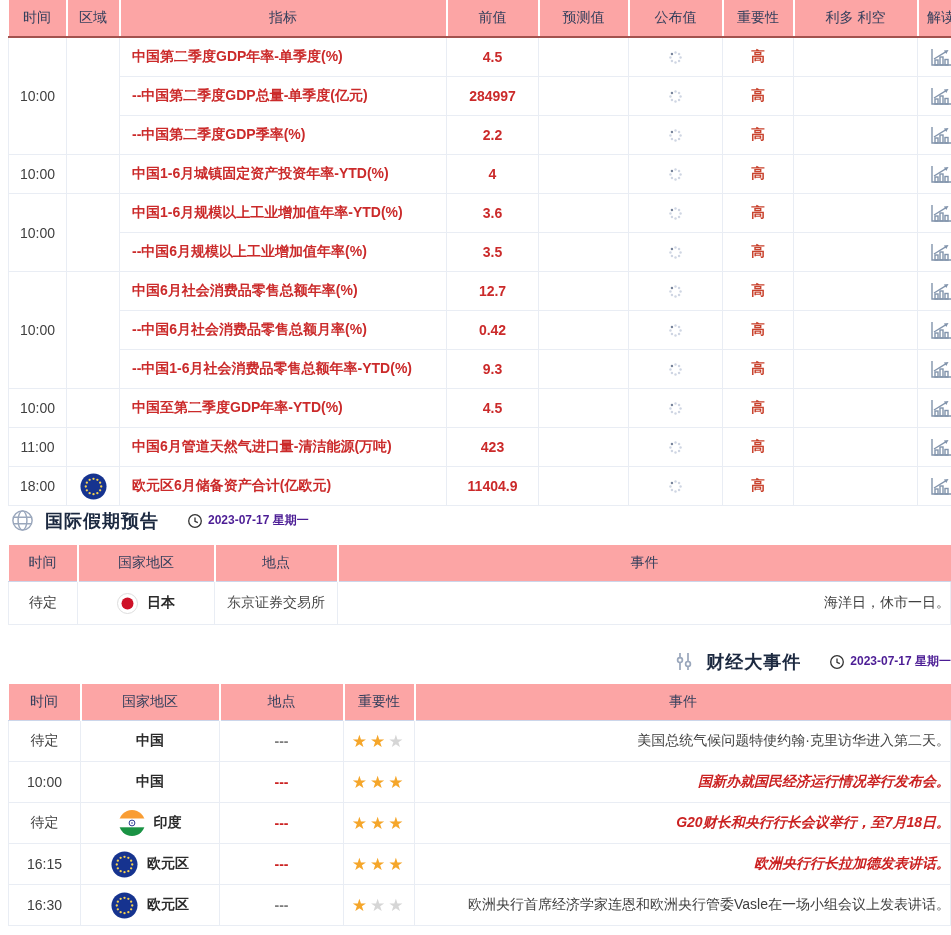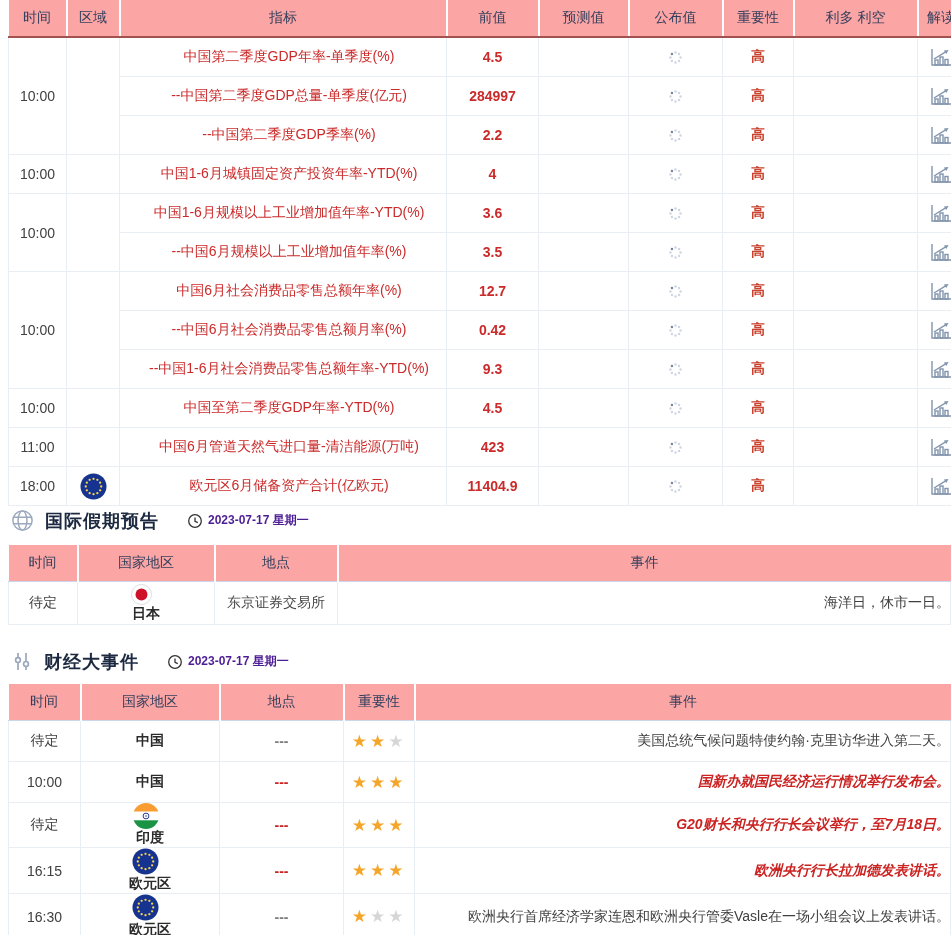--- a/index.html
+++ b/index.html
@@ -18,40 +18,40 @@
   thead th:last-child{border-right:none;}
   tbody td{
     border:1px solid #e9edf4;font-size:14px;color:#404040;
     text-align:center;padding:0;background:#fff;
   }
   
   .eco-wrap{width:943px;overflow:hidden;}
   .eco-table{width:955px;}
   .eco-table thead th{border-bottom:2px solid #a2524e;}
   .eco-table tbody td{height:38px;}
-  .eco-table .c-ind{text-align:center;padding-left:12px;color:#cb2a2a;font-weight:normal;}
+  .eco-table .c-ind{text-align:left;padding-left:12px;color:#cb2a2a;font-weight:bold;}
   .eco-table .c-val{color:#cb2a2a;font-weight:bold;}
   .eco-table .c-imp{color:#c9432e;font-weight:bold;}
   .eco-table .c-int{cursor:pointer;}
   
   .sec{display:flex;align-items:center;margin:2px 0 12px 2px;}
   .sec .sec-title{font-size:18px;font-weight:bold;color:#1c2940;margin-left:10px;letter-spacing:1px;}
   .sec .sec-date{display:flex;align-items:center;margin-left:28px;font-size:12px;font-weight:bold;color:#4c1d95;}
   .sec .sec-date svg{margin-right:5px;}
-  .sec2{margin-top:24px;margin-bottom:10px;}
+  .sec2{margin-top:24px;margin-bottom:10px;justify-content:flex-end;}
   
   .sub-table{width:943px;}
   .sub-table thead th{border-bottom:1px solid #ccd6ea;}
   .hol-table tbody td{height:42px;}
   .evt-table tbody td{height:40px;}
   .sub-table .c-event{text-align:right;padding-left:23px;color:#3f3f3f;}
   .sub-table .c-event.hl{color:#cb2222;font-weight:bold;font-style:italic;}
   .c-country{font-weight:bold;color:#2b2b2b;}
   .c-country .flag{margin-right:9px;}
-  .country-inner{display:inline-flex;align-items:center;flex-direction:column;}
+  .country-inner{display:inline-flex;align-items:center;}
   .c-loc{font-weight:bold;color:#7c7c7c;text-align:center;}
   .c-loc.hl{color:#cb2222;}
   .c-loc.plain{font-weight:normal;color:#474747;}
   .stars span{font-size:17px;letter-spacing:3px;}
   .stars .on{color:#f5a62a;}
   .stars .off{color:#d6d6d6;}
   .icn svg,.flag svg{vertical-align:middle;display:inline-block;}
 </style>
 </head>
 <body>

